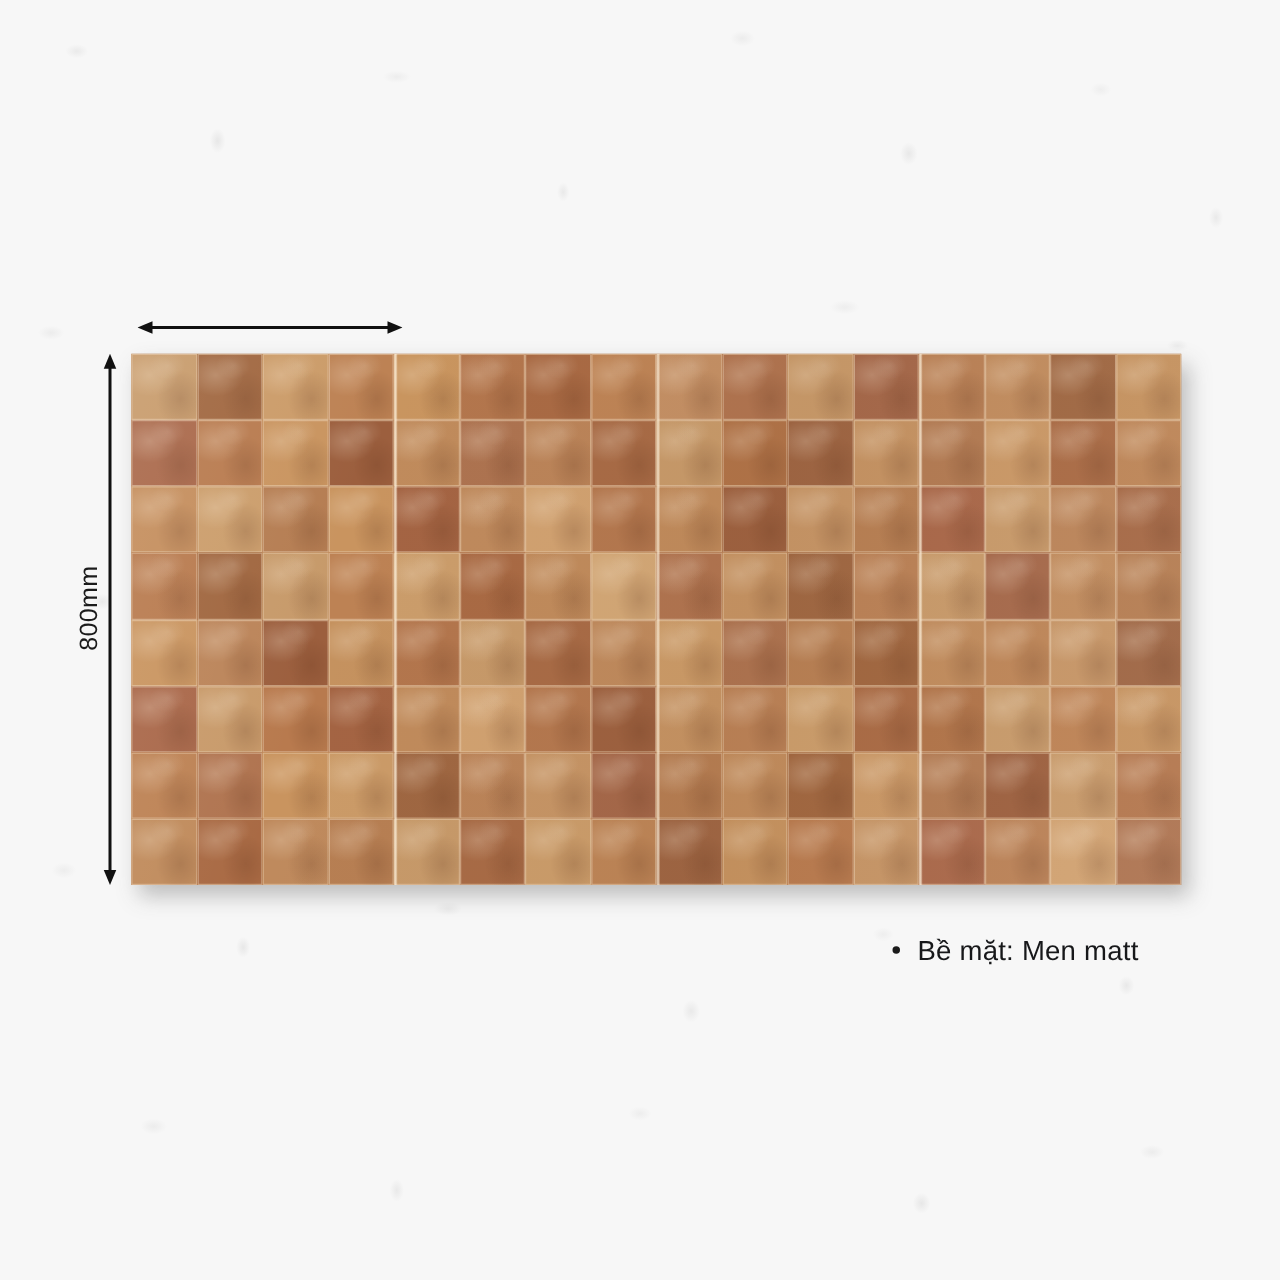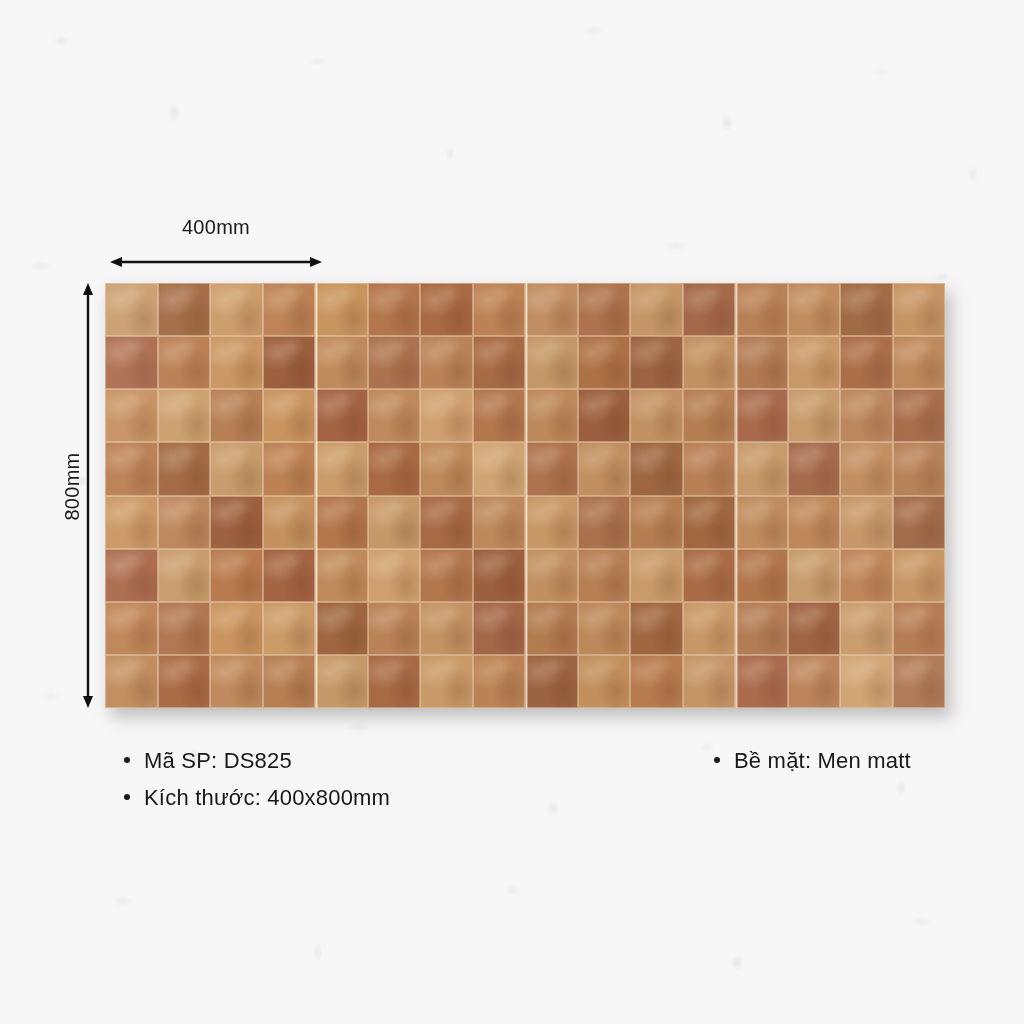--- a/index.html
+++ b/index.html
@@ -193,21 +193,20 @@
     color: #17181a;
     letter-spacing: 0.2px;
   }
 </style>
 </head>
 <body>
 
 <div id="backdrop"></div>
 
 <div id="width-dim">
-  <div id="width-label">400mm</div>
   <svg id="width-arrow" width="212" height="16" viewBox="0 0 212 16">
     <line x1="8" y1="8" x2="204" y2="8" stroke="#111111" stroke-width="2.4"></line>
     <polygon points="0,8 12,3 12,13" fill="#111111"></polygon>
     <polygon points="212,8 200,3 200,13" fill="#111111"></polygon>
   </svg>
 </div>
 
 <div id="height-dim">
   <div id="height-label">800mm</div>
   <svg id="height-arrow" width="16" height="425" viewBox="0 0 16 425">
@@ -350,29 +349,19 @@
     </div>
   <div id="panel-seams">
       <div class="panel-seam" style="left: 25%;"></div>
       <div class="panel-seam" style="left: 50%;"></div>
       <div class="panel-seam" style="left: 75%;"></div>
     </div>
   <div id="tile-sheen"></div>
 </div>
 
 <div id="spec-block">
-  <div class="spec-col" id="spec-col-left">
-    <div class="spec-item">
-      <span class="spec-bullet"></span>
-      <span class="spec-text">Mã SP: DS825</span>
-    </div>
-    <div class="spec-item">
-      <span class="spec-bullet"></span>
-      <span class="spec-text">Kích thước: 400x800mm</span>
-    </div>
-  </div>
   <div class="spec-col" id="spec-col-right">
     <div class="spec-item">
       <span class="spec-bullet"></span>
       <span class="spec-text">Bề mặt: Men matt</span>
     </div>
   </div>
 </div>
 
 </body></html>

